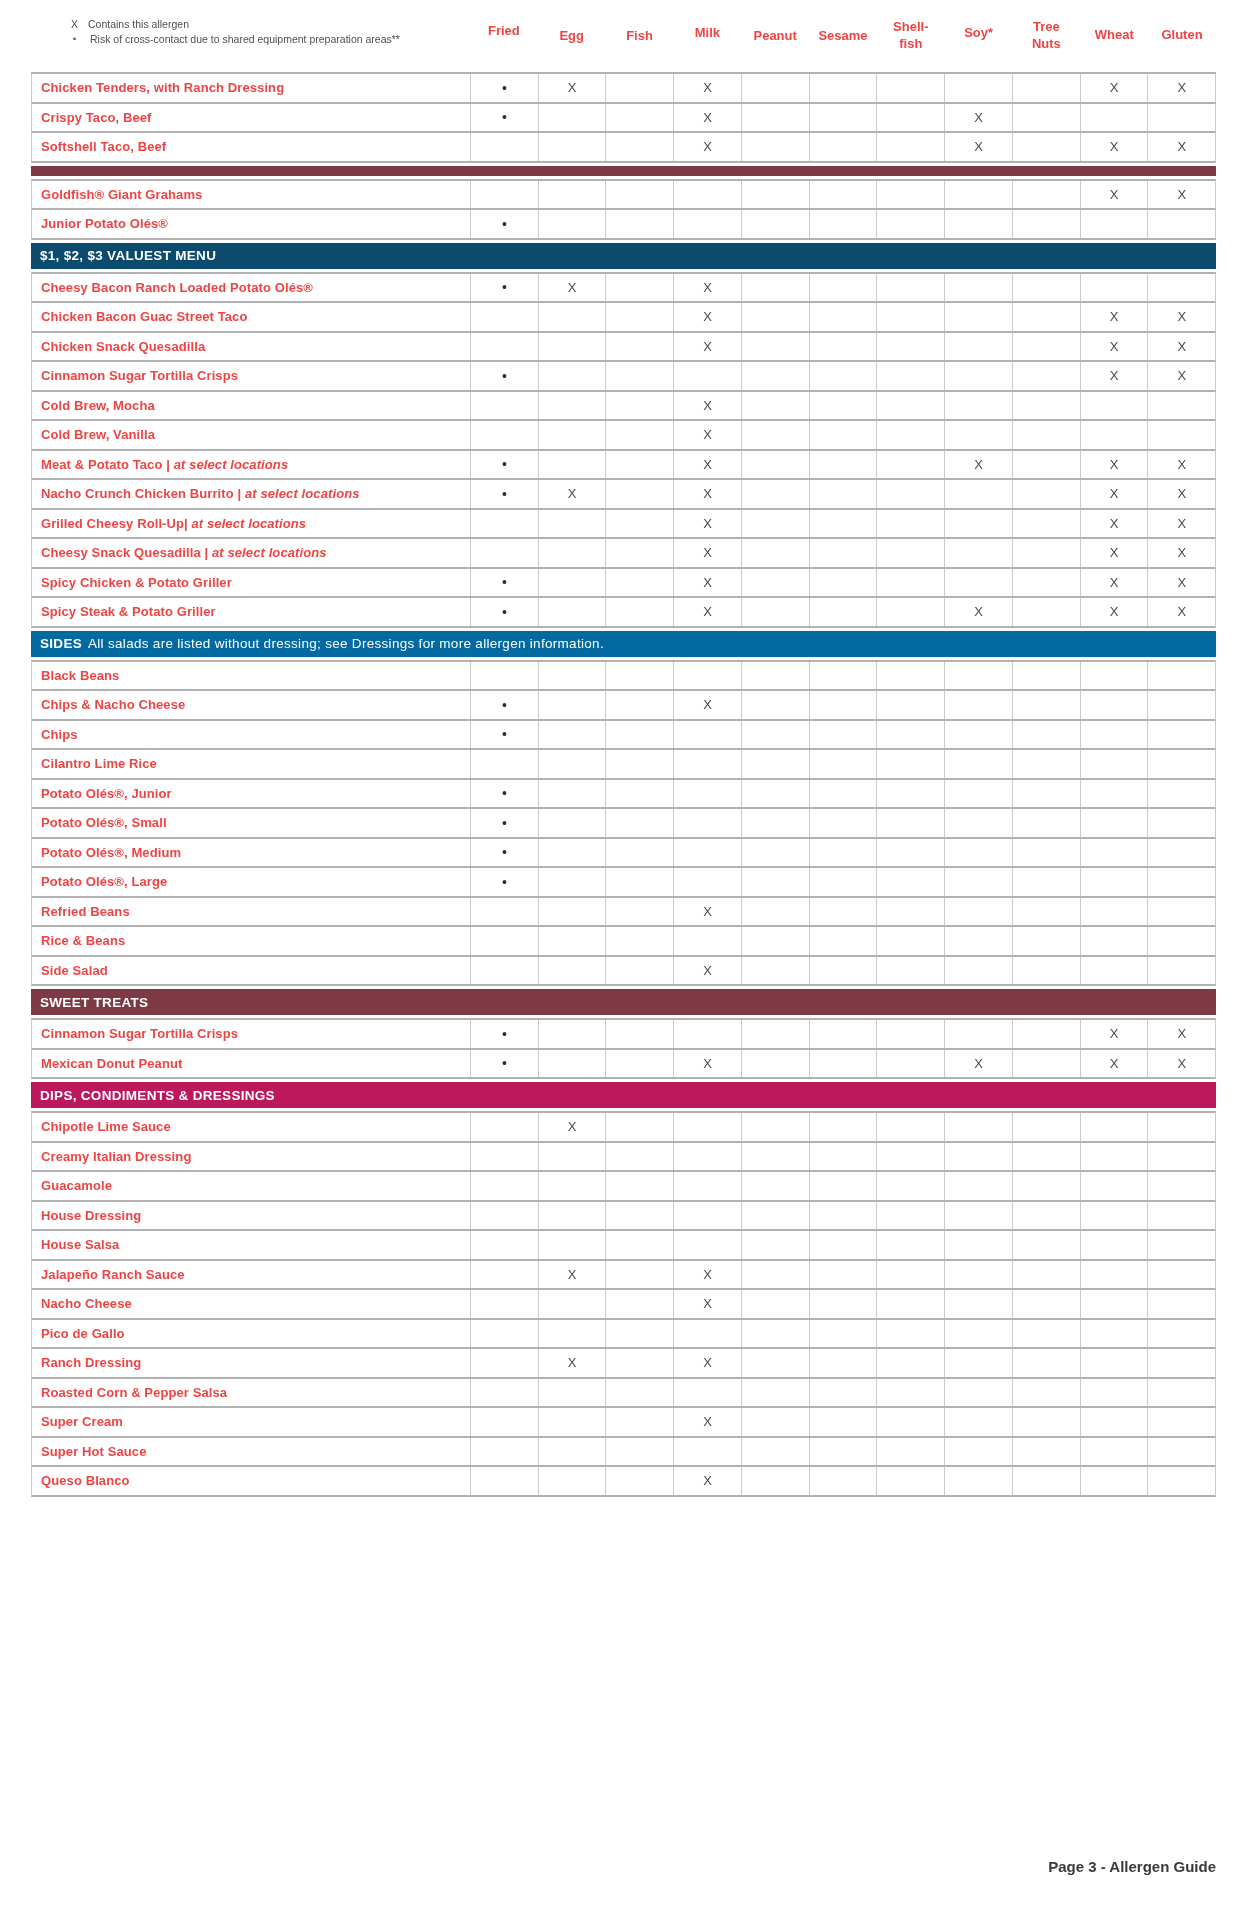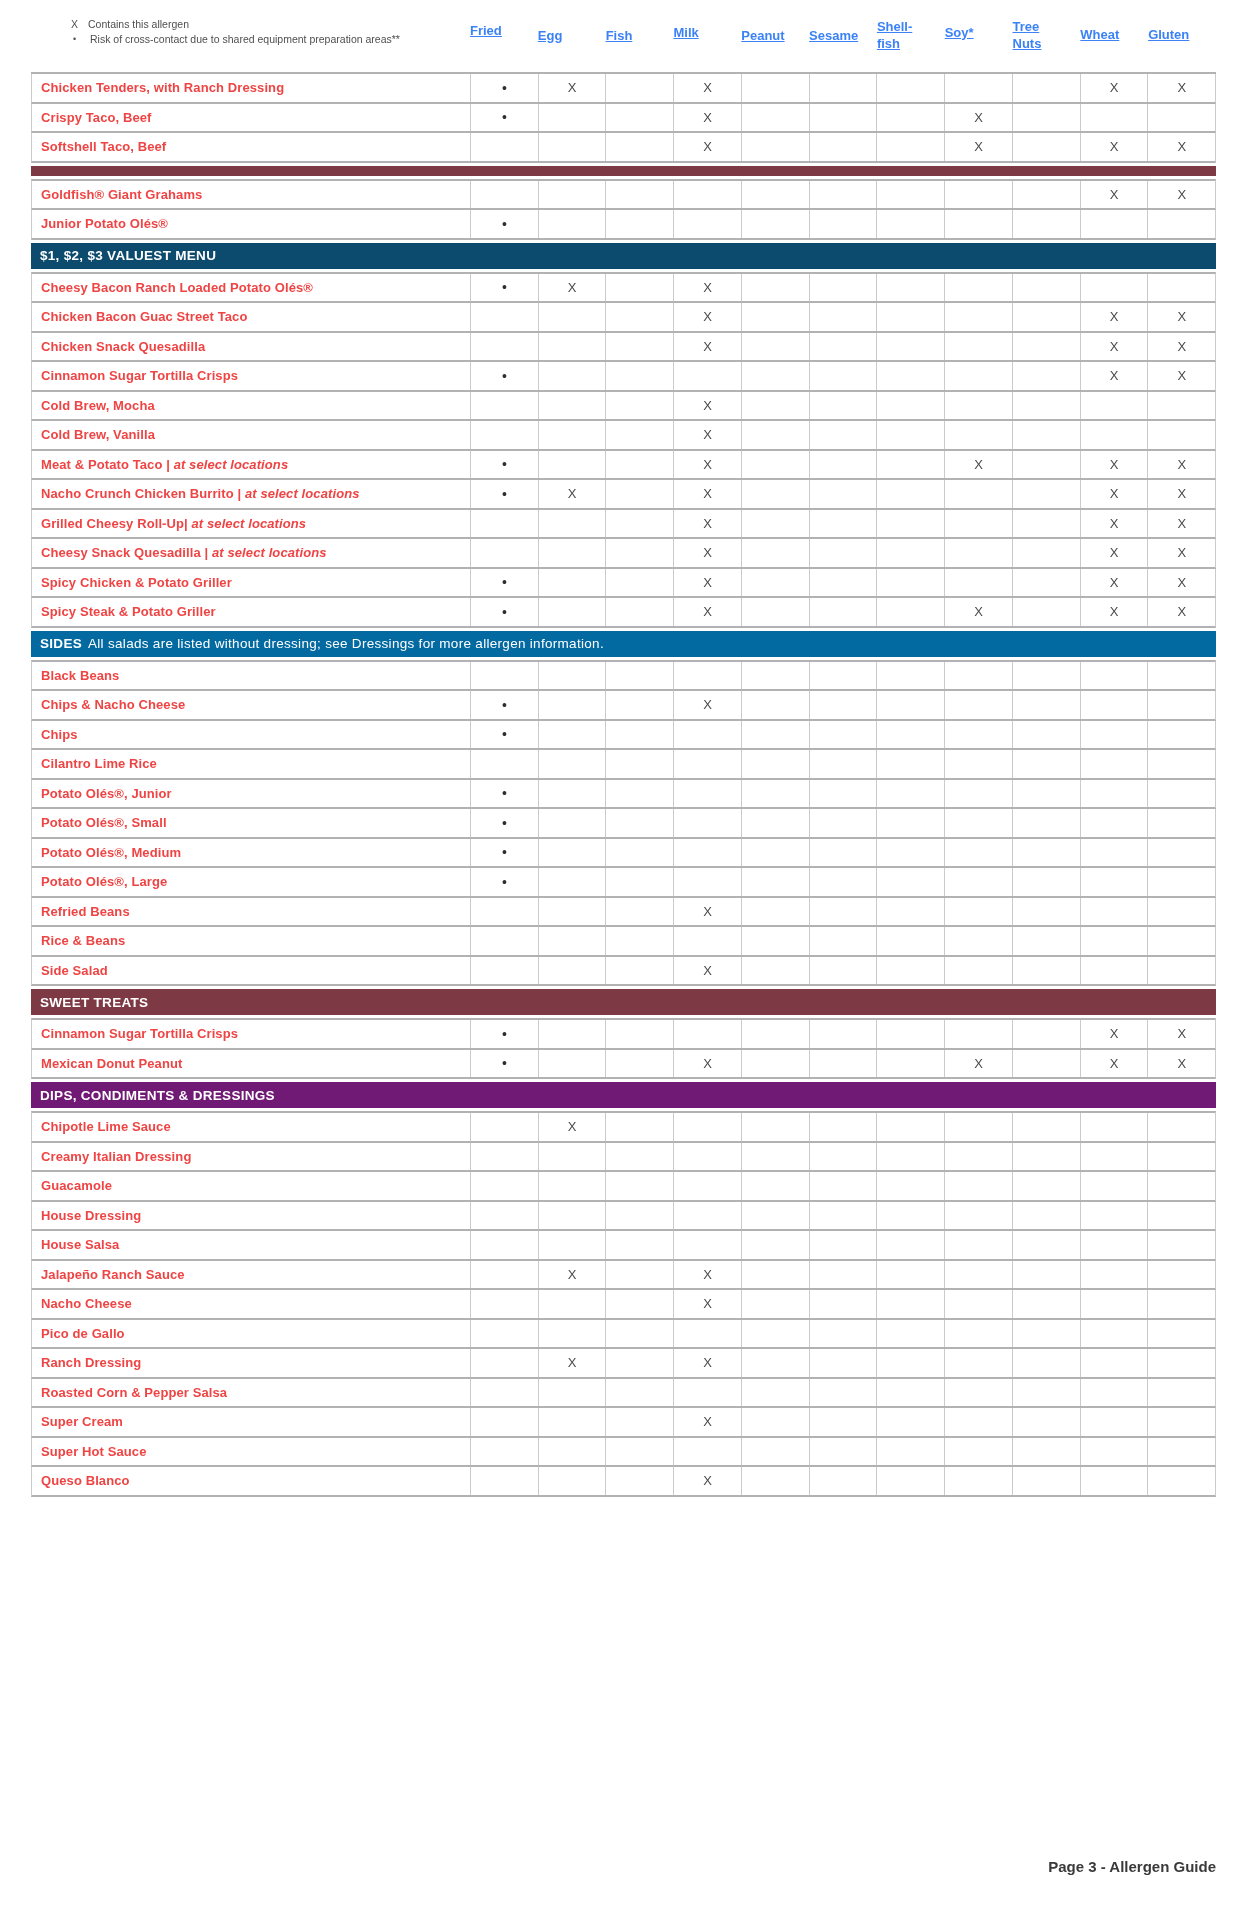--- a/index.html
+++ b/index.html
@@ -8,22 +8,22 @@
     font-family:"Liberation Sans",sans-serif;color:#3d3d3d;overflow:hidden;
   }
   
   .legend{position:absolute;top:17px;left:71px;font-size:10.5px;color:#4f4f4f;}
   .legend-line{display:flex;line-height:15px;}
   .legend-sym{width:17px;}
   .legend-line.dotline .legend-sym{font-size:9px;padding-left:2px;}
 
   
   .headers{position:absolute;top:8px;left:470px;width:746px;height:56px;display:flex;align-items:center;}
-  .col-header{flex:1;font-size:13px;font-weight:600;color:#3b82f6;
-    white-space:pre-line;line-height:1.3;text-decoration:underline;}
+  .col-header{flex:1;text-align:center;font-size:13px;font-weight:600;color:#ef4444;
+    white-space:pre-line;line-height:1.3;}
   .col-header:nth-child(1){transform:translateY(-5px);}
   .col-header:nth-child(4){transform:translateY(-3px);}
   .col-header:nth-child(8){transform:translateY(-3px);}
   .col-header:nth-child(10){transform:translateY(-1px);}
   .col-header:nth-child(11){transform:translateY(-1px);}
 
   
   .tbl{position:absolute;top:72px;left:31px;width:1185px;border-top:2px solid #b2b2b2;}
   .row{display:flex;width:100%;box-sizing:border-box;}
   .item-row{height:29.5px;border-bottom:2px solid #b2b2b2;border-left:1px solid #cbcbcb;border-right:1px solid #cbcbcb;background:#fff;}
@@ -564,21 +564,21 @@
       <div class="cell mark-cell"></div>
       <div class="cell mark-cell">X</div>
       <div class="cell mark-cell"></div>
       <div class="cell mark-cell"></div>
       <div class="cell mark-cell"></div>
       <div class="cell mark-cell">X</div>
       <div class="cell mark-cell"></div>
       <div class="cell mark-cell">X</div>
       <div class="cell mark-cell">X</div>
     </div>
-    <div class="row section-row" style="background: #701a75;">
+    <div class="row section-row" style="background: #be185d;">
       <span class="section-label">DIPS, CONDIMENTS &amp; DRESSINGS</span>
     </div>
     <div class="row item-row after-band">
       <div class="cell name-cell">
         <span>Chipotle Lime Sauce</span>
       </div>
       <div class="cell mark-cell"></div>
       <div class="cell mark-cell">X</div>
       <div class="cell mark-cell"></div>
       <div class="cell mark-cell"></div>

